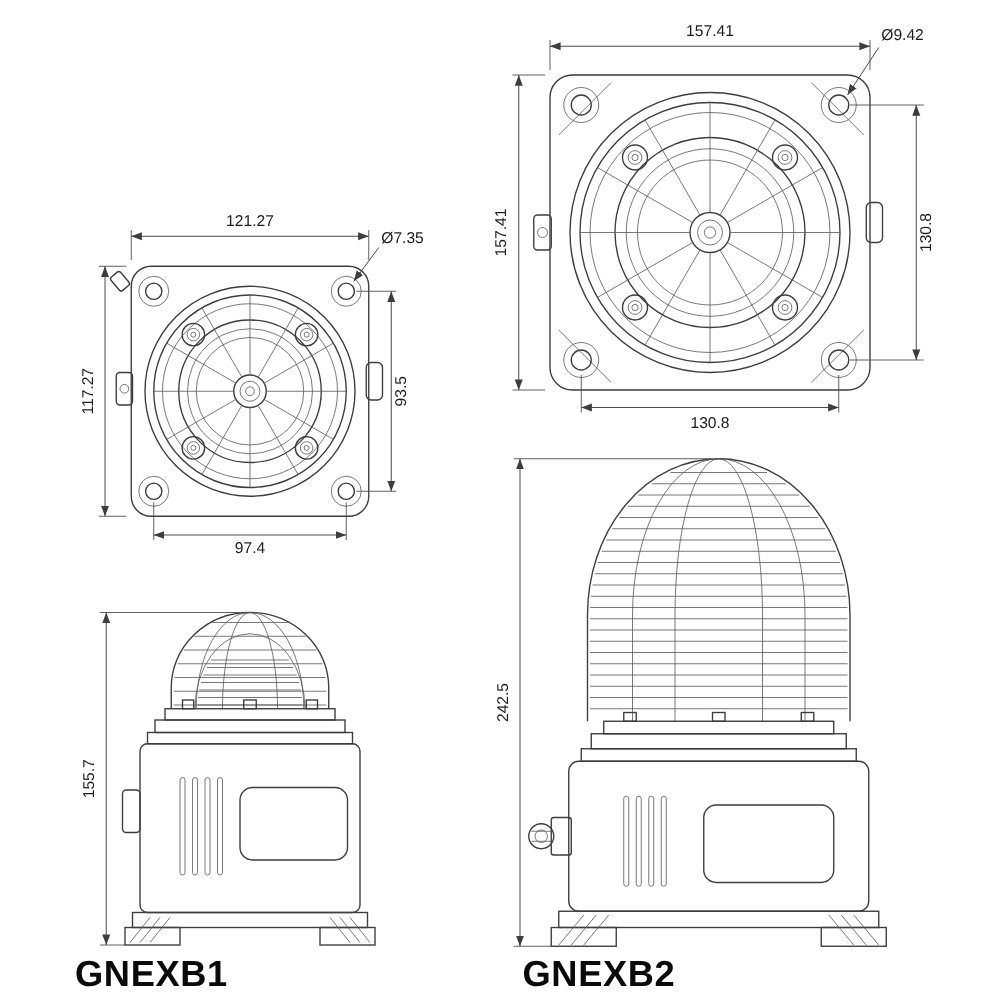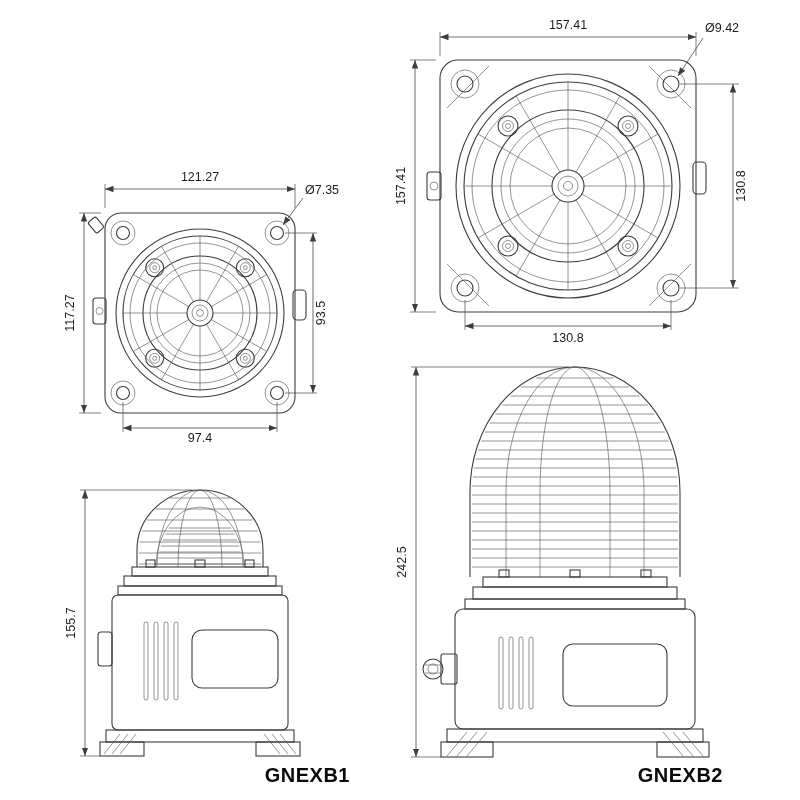--- a/index.html
+++ b/index.html
@@ -7,21 +7,21 @@
   body{background:#ffffff;font-family:"Liberation Sans",sans-serif;position:relative;overflow:hidden}
   .view{position:absolute}
   
   .ln{fill:none;stroke:#3d3d3d;stroke-width:1.1}
   .thin{fill:none;stroke:#5a5a5a;stroke-width:0.65}
   .gen{fill:none;stroke:#5a5a5a;stroke-width:0.65}
   .dim{fill:none;stroke:#4a4a4a;stroke-width:0.8}
   .ext{fill:none;stroke:#4a4a4a;stroke-width:0.7}
   text.dimtxt{font-family:"Liberation Sans",sans-serif;font-size:12.5px;fill:#1c1c1c}
   .mid{text-anchor:middle}
-  .product-label{position:absolute;text-align:right;font-weight:bold;font-size:20px;color:#0a0a0a;letter-spacing:.5px}
+  .product-label{position:absolute;text-align:left;font-weight:bold;font-size:29px;color:#0a0a0a;letter-spacing:.5px}
 </style>
 </head>
 <body>
 
 <svg id="tv1" class="view" style="left:55px;top:158px" width="300" height="300" viewBox="0 0 300 300">
   <defs>
     <marker id="ar1" markerWidth="9" markerHeight="8" refX="8.5" refY="4" orient="auto-start-reverse" markerUnits="userSpaceOnUse">
       <path d="M0,0.8 L8.5,4 L0,7.2 Z" fill="#3d3d3d"></path>
     </marker>
   </defs>
@@ -341,13 +341,13 @@
 
   <g>
     <line class="ext" x1="174" y1="15" x2="16" y2="15"></line>
     <line class="ext" x1="46" y1="405" x2="16" y2="405"></line>
     <line class="dim" x1="21" y1="15" x2="21" y2="405" marker-start="url(#ar4)" marker-end="url(#ar4)"></line>
     <text class="dimtxt mid" transform="translate(11,210) rotate(-90)">242.5</text>
   </g>
 </svg>
 
 <div class="product-label" style="left:60px;top:764px;width:290px">GNEXB1</div>
-<div class="product-label" style="left:383px;top:764px;width:340px">GNEXB2</div>
+<div class="product-label" style="left:418px;top:764px;width:340px">GNEXB2</div>
 
 </body></html>

